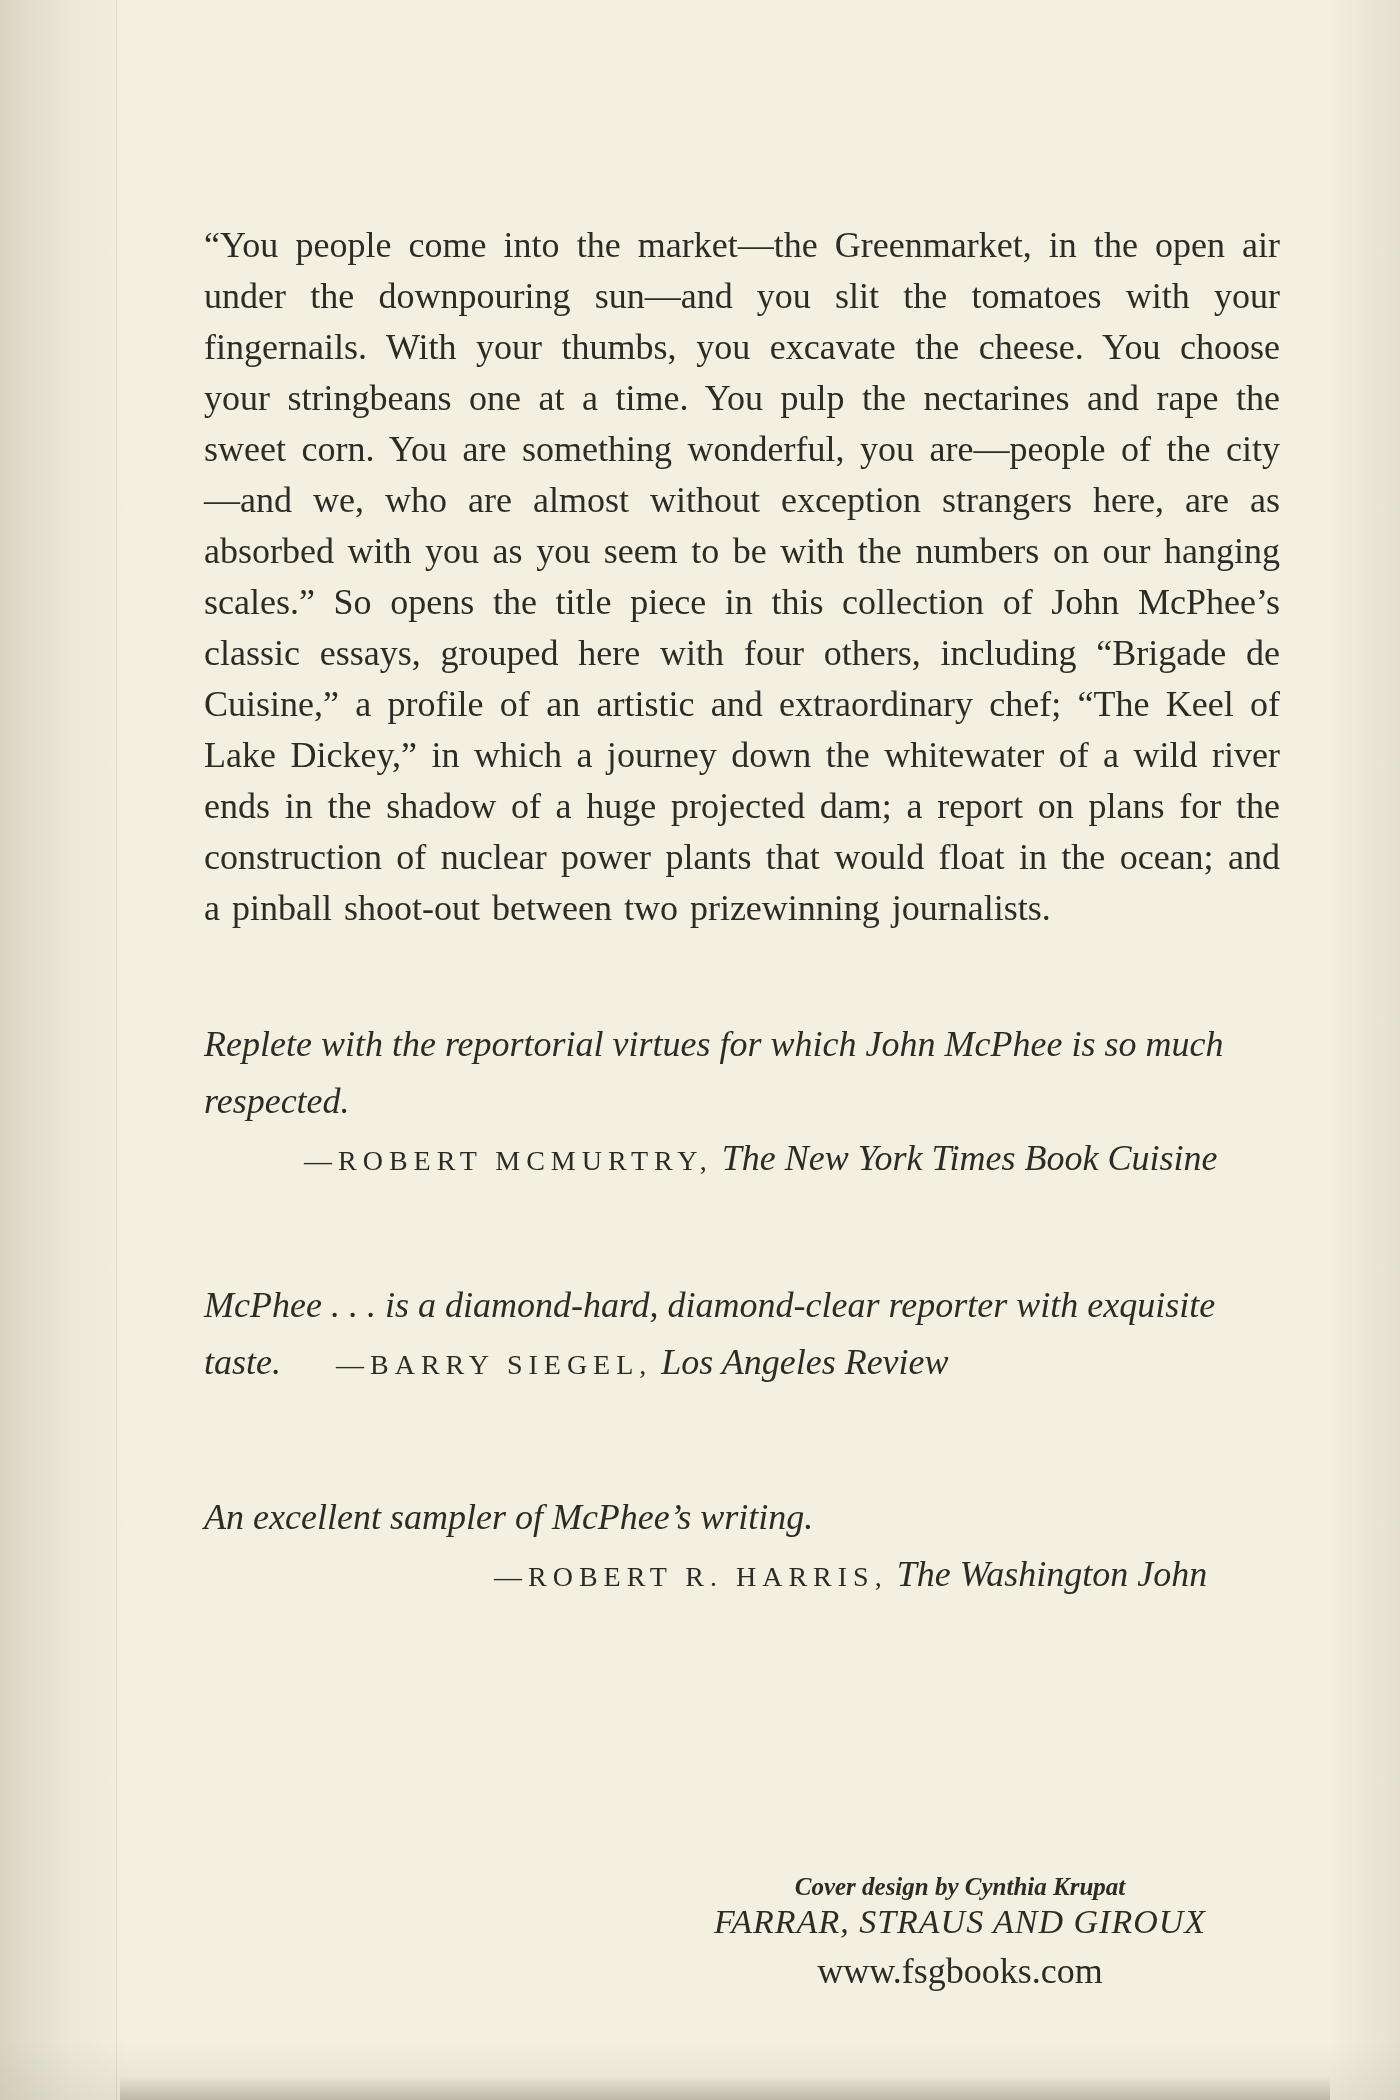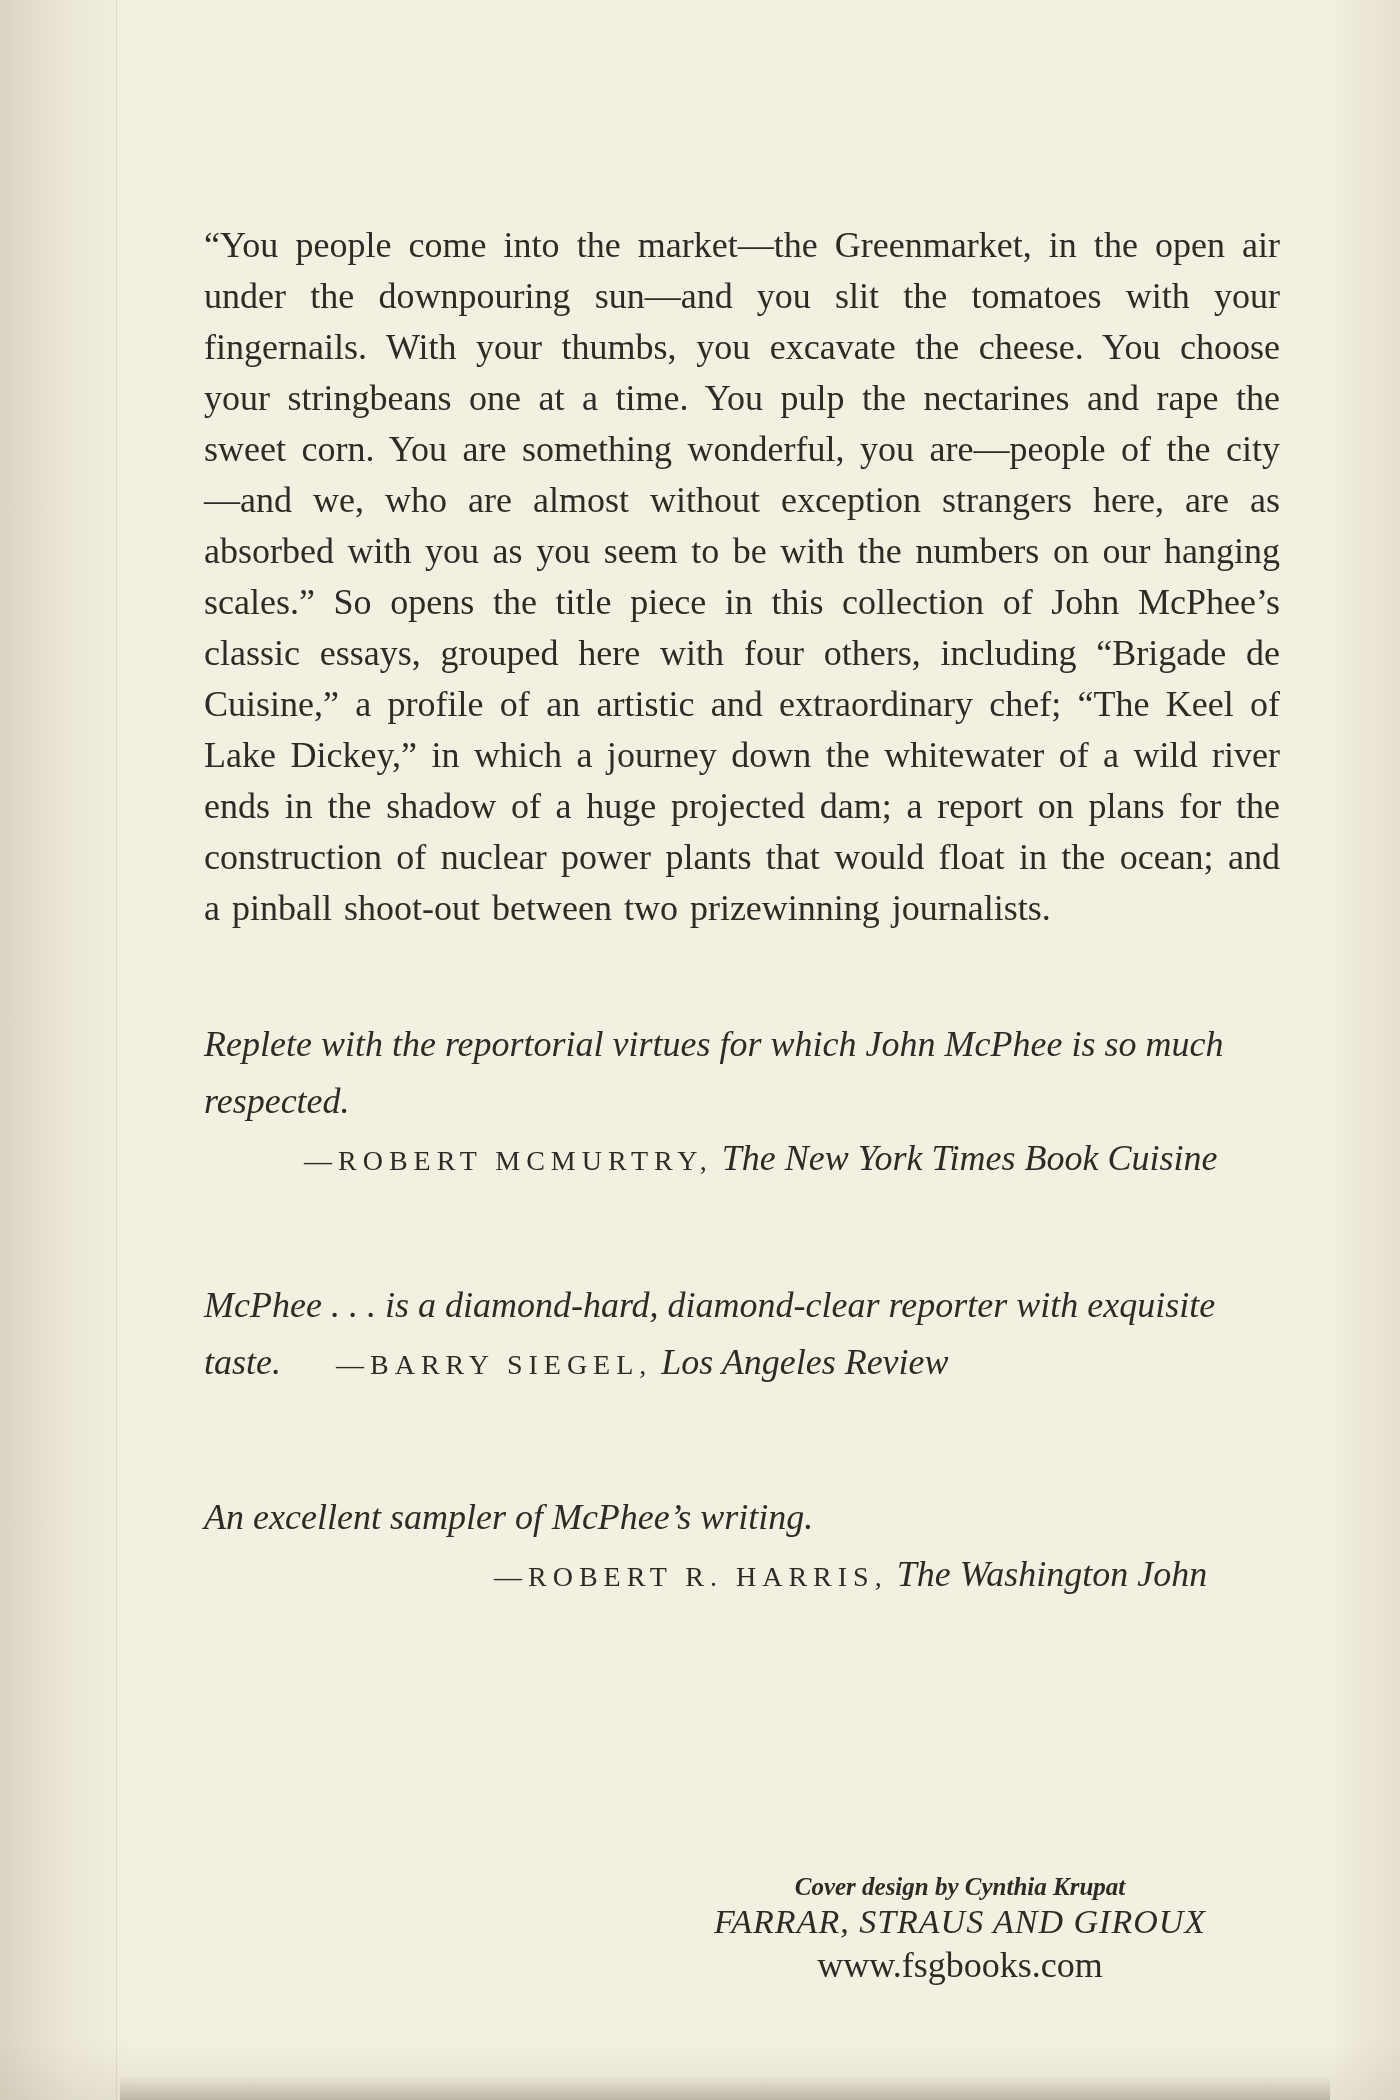--- a/index.html
+++ b/index.html
@@ -74,21 +74,21 @@
     font-style: italic;
     font-weight: 600;
     font-size: 25px;
     line-height: 30px;
   }
   .publisher {
     font-style: italic;
     font-size: 34px;
     line-height: 40px;
     letter-spacing: 1px;
-    margin-bottom: 6px;
+    margin-bottom: 12px;
     font-family: Liberation Serif, serif;
   }
   .website {
     font-size: 36px;
     line-height: 34px;
   }
 </style>
 </head>
 <body>
 

